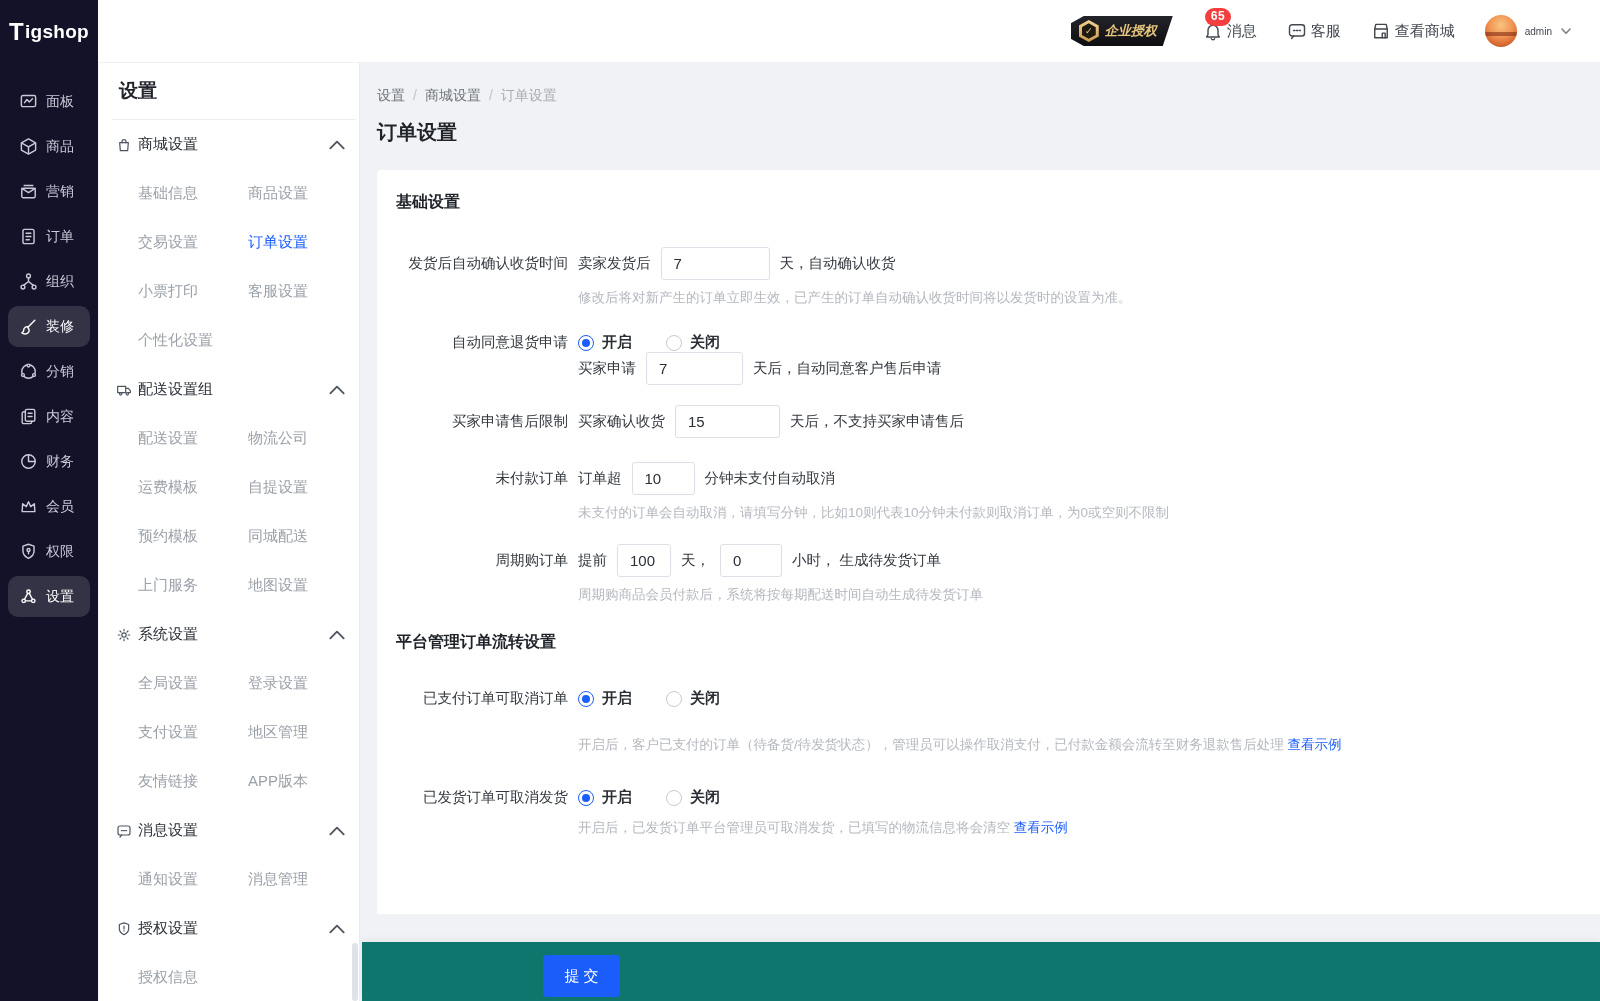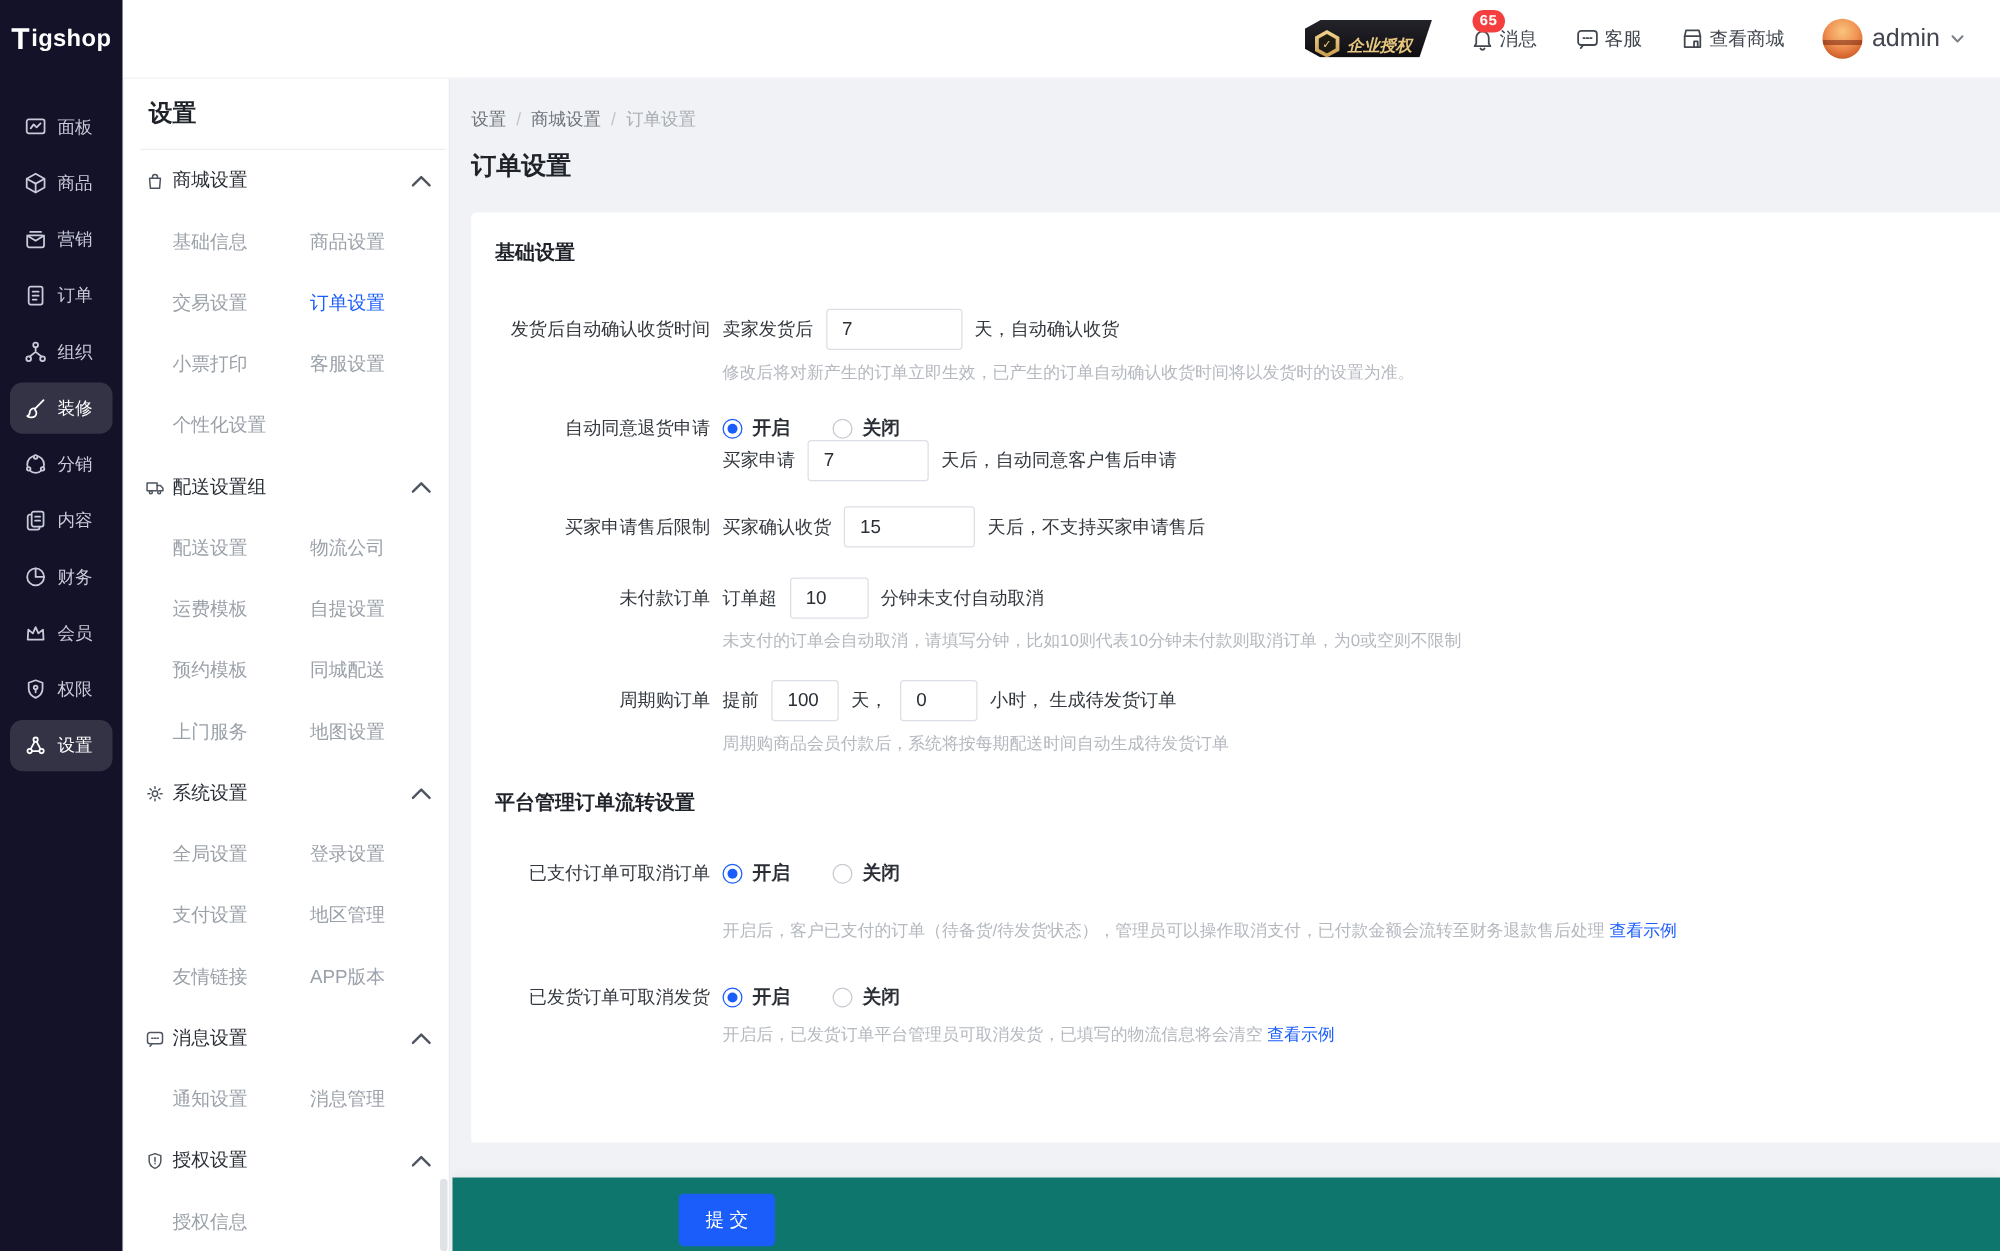--- a/index.html
+++ b/index.html
@@ -21,39 +21,39 @@
   .topbar { position:absolute; left:98px; top:0; right:0; height:63px; background:#ffffff;
             border-bottom:1px solid #f0f1f4; display:flex; align-items:center; z-index:30; }
   .search-box { margin-left:20px; width:307px; height:37px; background:#f5f6f8; border-radius:8px;
                 display:flex; align-items:center; padding:0 12px; gap:8px; }
   .search-box svg { width:17px; height:17px; color:#a9acb4; flex:none; }
   .search-box input { border:none; outline:none; background:transparent; font-size:15px; width:100%;
                       color:#33383f; font-family:inherit; }
   .search-box input::placeholder { color:#a9acb4; }
   .topbar-right { margin-left:auto; display:flex; align-items:center; gap:30px; padding-right:28px; }
   .license-badge { height:30px; background:linear-gradient(180deg,#23232a,#0e0e12); color:#e7c67e;
-                   display:flex; align-items:flex-end; gap:6px; padding:0 16px 0 8px; font-size:13px;
+                   display:flex; align-items:center; gap:6px; padding:0 16px 0 8px; font-size:13px;
                    font-weight:700; font-style:italic; cursor:pointer;
                    clip-path:polygon(13px 0,100% 0,calc(100% - 10px) 100%,13px 100%,0 76%,0 24%); }
   .hex { width:20px; height:22px; background:linear-gradient(180deg,#f3d491,#c99a4e);
          clip-path:polygon(50% 0,100% 25%,100% 75%,50% 100%,0 75%,0 25%);
          display:flex; align-items:center; justify-content:center; flex:none; }
   .hex-in { width:14px; height:15.5px; background:#1d1b12; clip-path:polygon(50% 0,100% 25%,100% 75%,50% 100%,0 75%,0 25%);
             display:flex; align-items:center; justify-content:center; color:#f0cf8d; font-size:9px; font-weight:700; }
   .hex-in::after { content:"✓"; }
   .top-item { display:flex; align-items:center; gap:4px; color:#41464f; font-size:15px; cursor:pointer; position:relative; }
   .top-item svg { width:20px; height:20px; color:#41464f; }
   .count-badge { position:absolute; top:-13px; left:2px; min-width:26px; height:18px; background:#f53f3f;
                  border-radius:9px; color:#fff; font-size:12px; font-weight:700; font-style:normal;
                  display:flex; align-items:center; justify-content:center; padding:0 5px;font-family:Liberation Mono, monospace; }
   .user { display:flex; align-items:center; gap:8px; cursor:pointer; }
   .avatar { width:32px; height:32px; border-radius:50%; position:relative; overflow:hidden;
             background:radial-gradient(circle at 50% 32%,#f9c47e 0%,#f09253 45%,#da6c34 70%,#a8441f 100%); }
   .avatar::after { content:""; position:absolute; left:0; right:0; top:53%; height:4px; background:rgba(110,25,8,.5); }
-  .user-name { font-size:20px; color:#41464f; }
+  .user-name { font-size:10px; color:#41464f; }
   .user svg { width:12px; height:12px; color:#7a7f87; }
 
   
   .panel { position:absolute; left:98px; top:63px; bottom:0; width:262px; background:#ffffff;
            border-right:1px solid #e9ebef; border-left:1px solid #f3f4f6; z-index:20; overflow:hidden; }
   .panel-title { margin:0 3px 0 13px; padding:15px 0 15px 7px; font-size:19px; font-weight:700;
                  color:#1f2329; border-bottom:1px solid #eceef1; }
   .pgroup-head { height:49px; display:flex; align-items:center; padding:0 14px 0 17px; cursor:pointer; }
   .pgroup-head svg { width:16px; height:16px; color:#4e5560; flex:none; }
   .pgroup-label { margin-left:6px; font-size:15px; font-weight:500; color:#2a2f37; }

